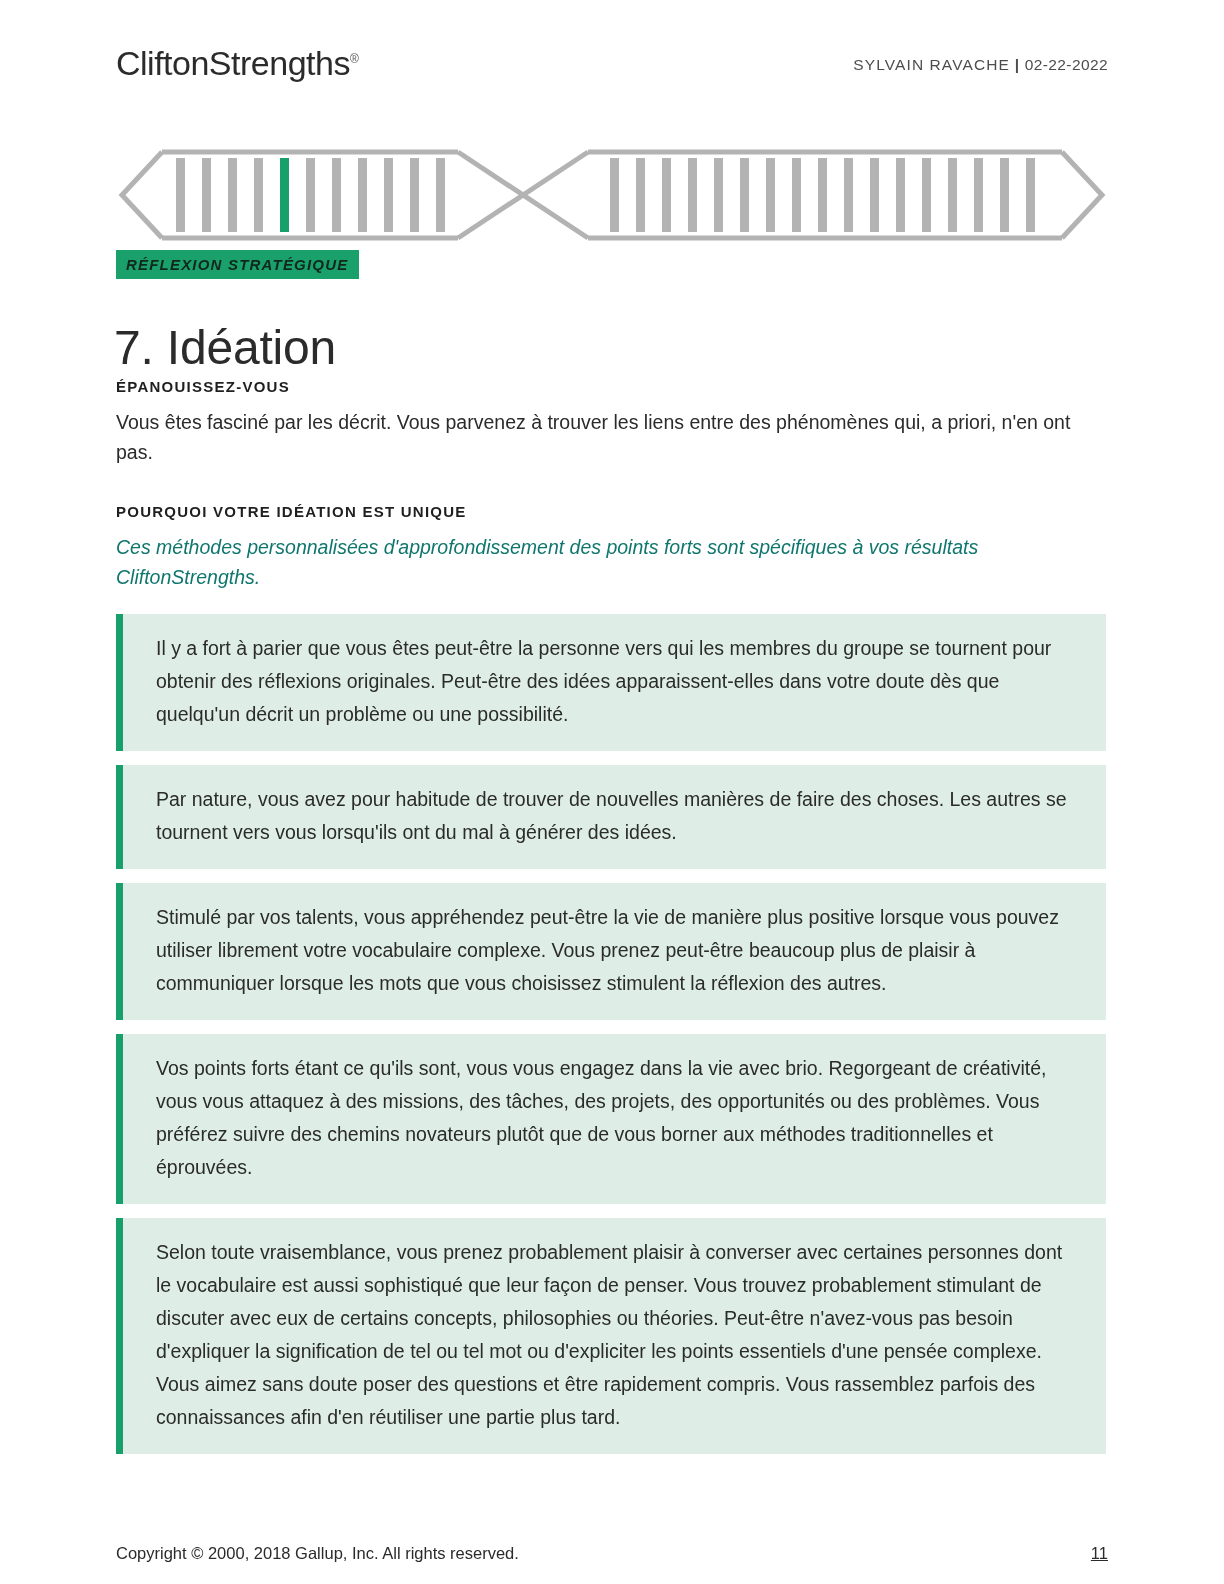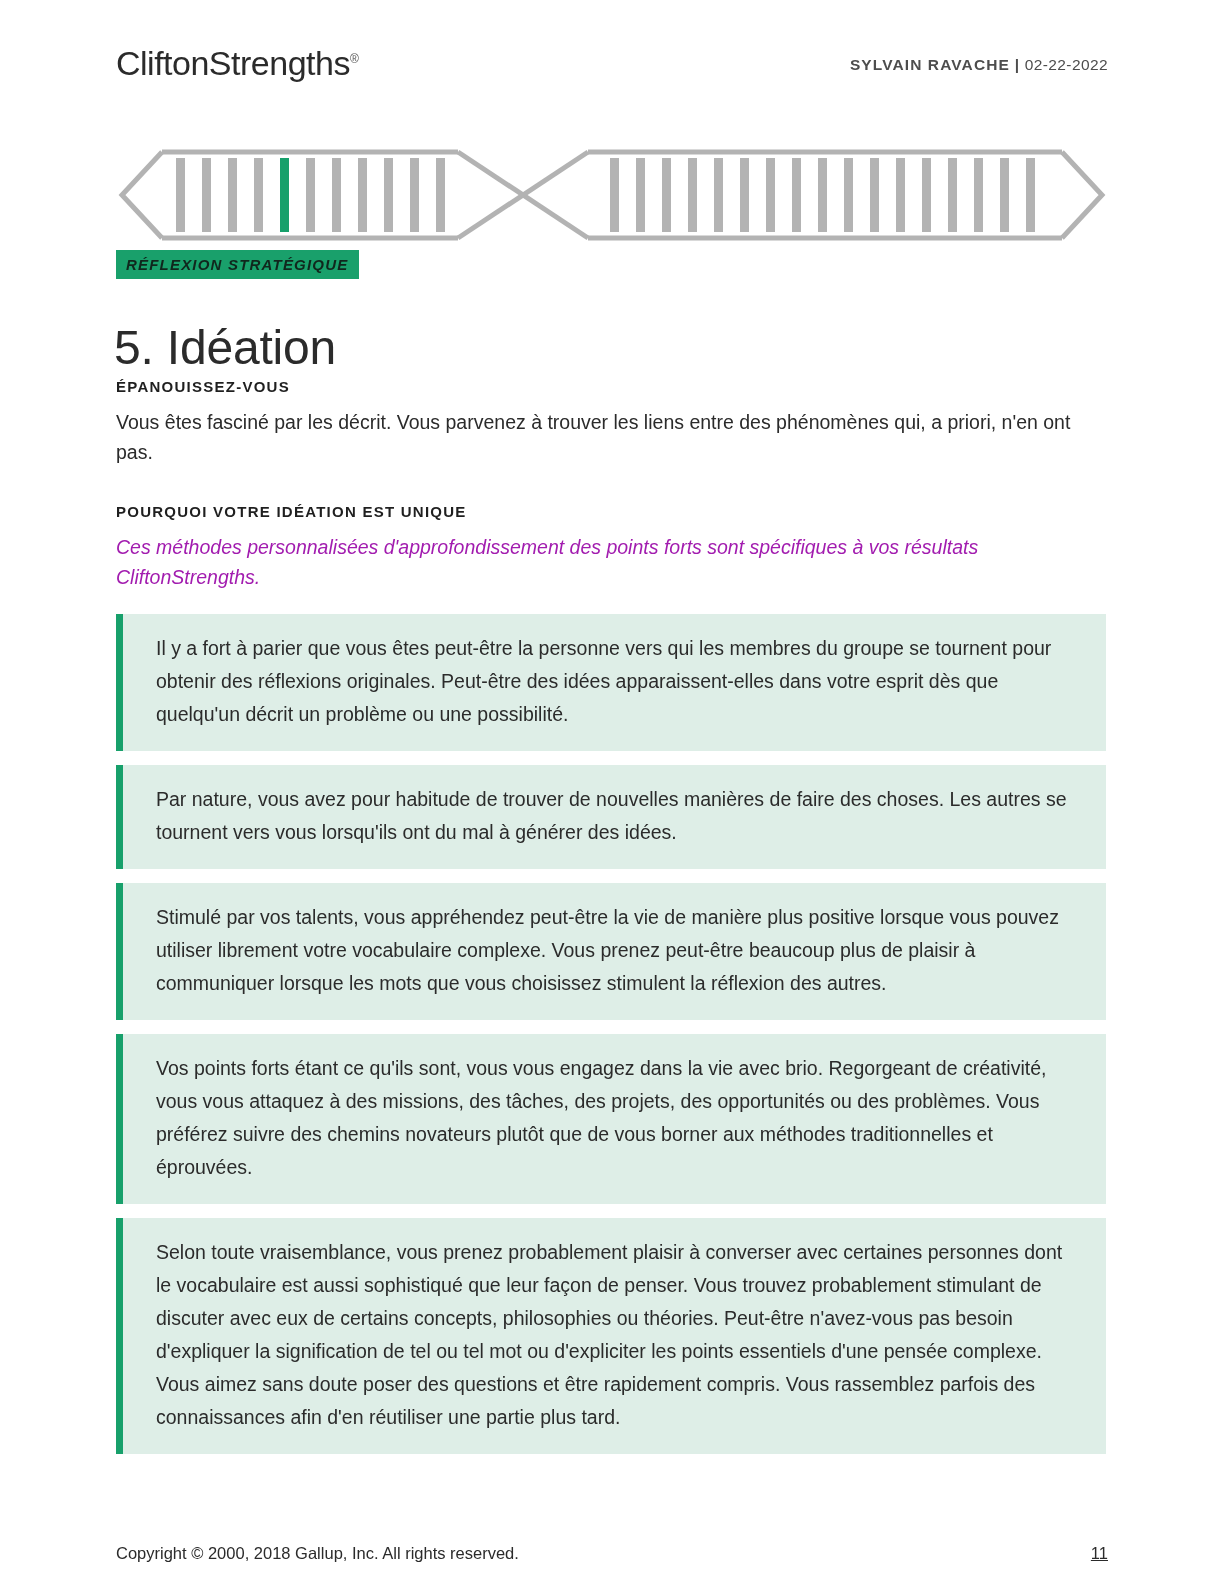--- a/index.html
+++ b/index.html
@@ -48,21 +48,21 @@
   .header-right {
     position: absolute;
     right: 0;
     top: 12px;
     font-size: 15.5px;
     letter-spacing: 0.6px;
     color: #4d4d4d;
     white-space: nowrap;
   }
   .header-right .name {
-    font-weight: 700;
+    font-weight: 400;
     letter-spacing: 1.1px;
     margin-top: 44px;
   }
   .header-right .sep {
     font-weight: 700;
   }
   .header-right .date {
     font-weight: 400;
     letter-spacing: 0.4px;
   }
@@ -119,21 +119,21 @@
     font-size: 19.5px;
     line-height: 30px;
     color: #2b2b2b;
     margin: 0;
   }
   .gap-a { height: 36px; }
   .italic {
     font-style: italic;
     font-size: 19.5px;
     line-height: 30px;
-    color: #a21caf;
+    color: #0f766e;
     margin: 0;
   }
 
   .insights {
     margin-top: 22px;
   }
   .insight {
     position: relative;
     background: #deeee7;
     margin-bottom: 14px;
@@ -235,34 +235,34 @@
         <rect x="856" y="10" width="9" height="74"></rect>
         <rect x="882" y="10" width="9" height="74"></rect>
         <rect x="908" y="10" width="9" height="74"></rect>
       </g>
       <rect x="162" y="10" width="9" height="74" fill="#17a06b"></rect>
     </svg>
   </div>
 
   <div class="theme-tag">RÉFLEXION STRATÉGIQUE</div>
 
-  <h1 class="title">5. Idéation</h1>
+  <h1 class="title">7. Idéation</h1>
 
   <div class="content">
     <div class="sec-head">ÉPANOUISSEZ-VOUS</div>
     <p class="para">Vous êtes fasciné par les décrit. Vous parvenez à trouver les liens entre des phénomènes qui, a priori, n'en ont pas.</p>
 
     <div class="gap-a"></div>
 
     <div class="sec-head">POURQUOI VOTRE IDÉATION EST UNIQUE</div>
     <p class="italic">Ces méthodes personnalisées d'approfondissement des points forts sont spécifiques à vos résultats CliftonStrengths.</p>
 
     <div class="insights">
       <div class="insight">
-        <p>Il y a fort à parier que vous êtes peut-être la personne vers qui les membres du groupe se tournent pour obtenir des réflexions originales. Peut-être des idées apparaissent-elles dans votre esprit dès que quelqu'un décrit un problème ou une possibilité.</p>
+        <p>Il y a fort à parier que vous êtes peut-être la personne vers qui les membres du groupe se tournent pour obtenir des réflexions originales. Peut-être des idées apparaissent-elles dans votre doute dès que quelqu'un décrit un problème ou une possibilité.</p>
       </div>
       <div class="insight">
         <p>Par nature, vous avez pour habitude de trouver de nouvelles manières de faire des choses. Les autres se tournent vers vous lorsqu'ils ont du mal à générer des idées.</p>
       </div>
       <div class="insight">
         <p>Stimulé par vos talents, vous appréhendez peut-être la vie de manière plus positive lorsque vous pouvez utiliser librement votre vocabulaire complexe. Vous prenez peut-être beaucoup plus de plaisir à communiquer lorsque les mots que vous choisissez stimulent la réflexion des autres.</p>
       </div>
       <div class="insight">
         <p>Vos points forts étant ce qu'ils sont, vous vous engagez dans la vie avec brio. Regorgeant de créativité, vous vous attaquez à des missions, des tâches, des projets, des opportunités ou des problèmes. Vous préférez suivre des chemins novateurs plutôt que de vous borner aux méthodes traditionnelles et éprouvées.</p>
       </div>

